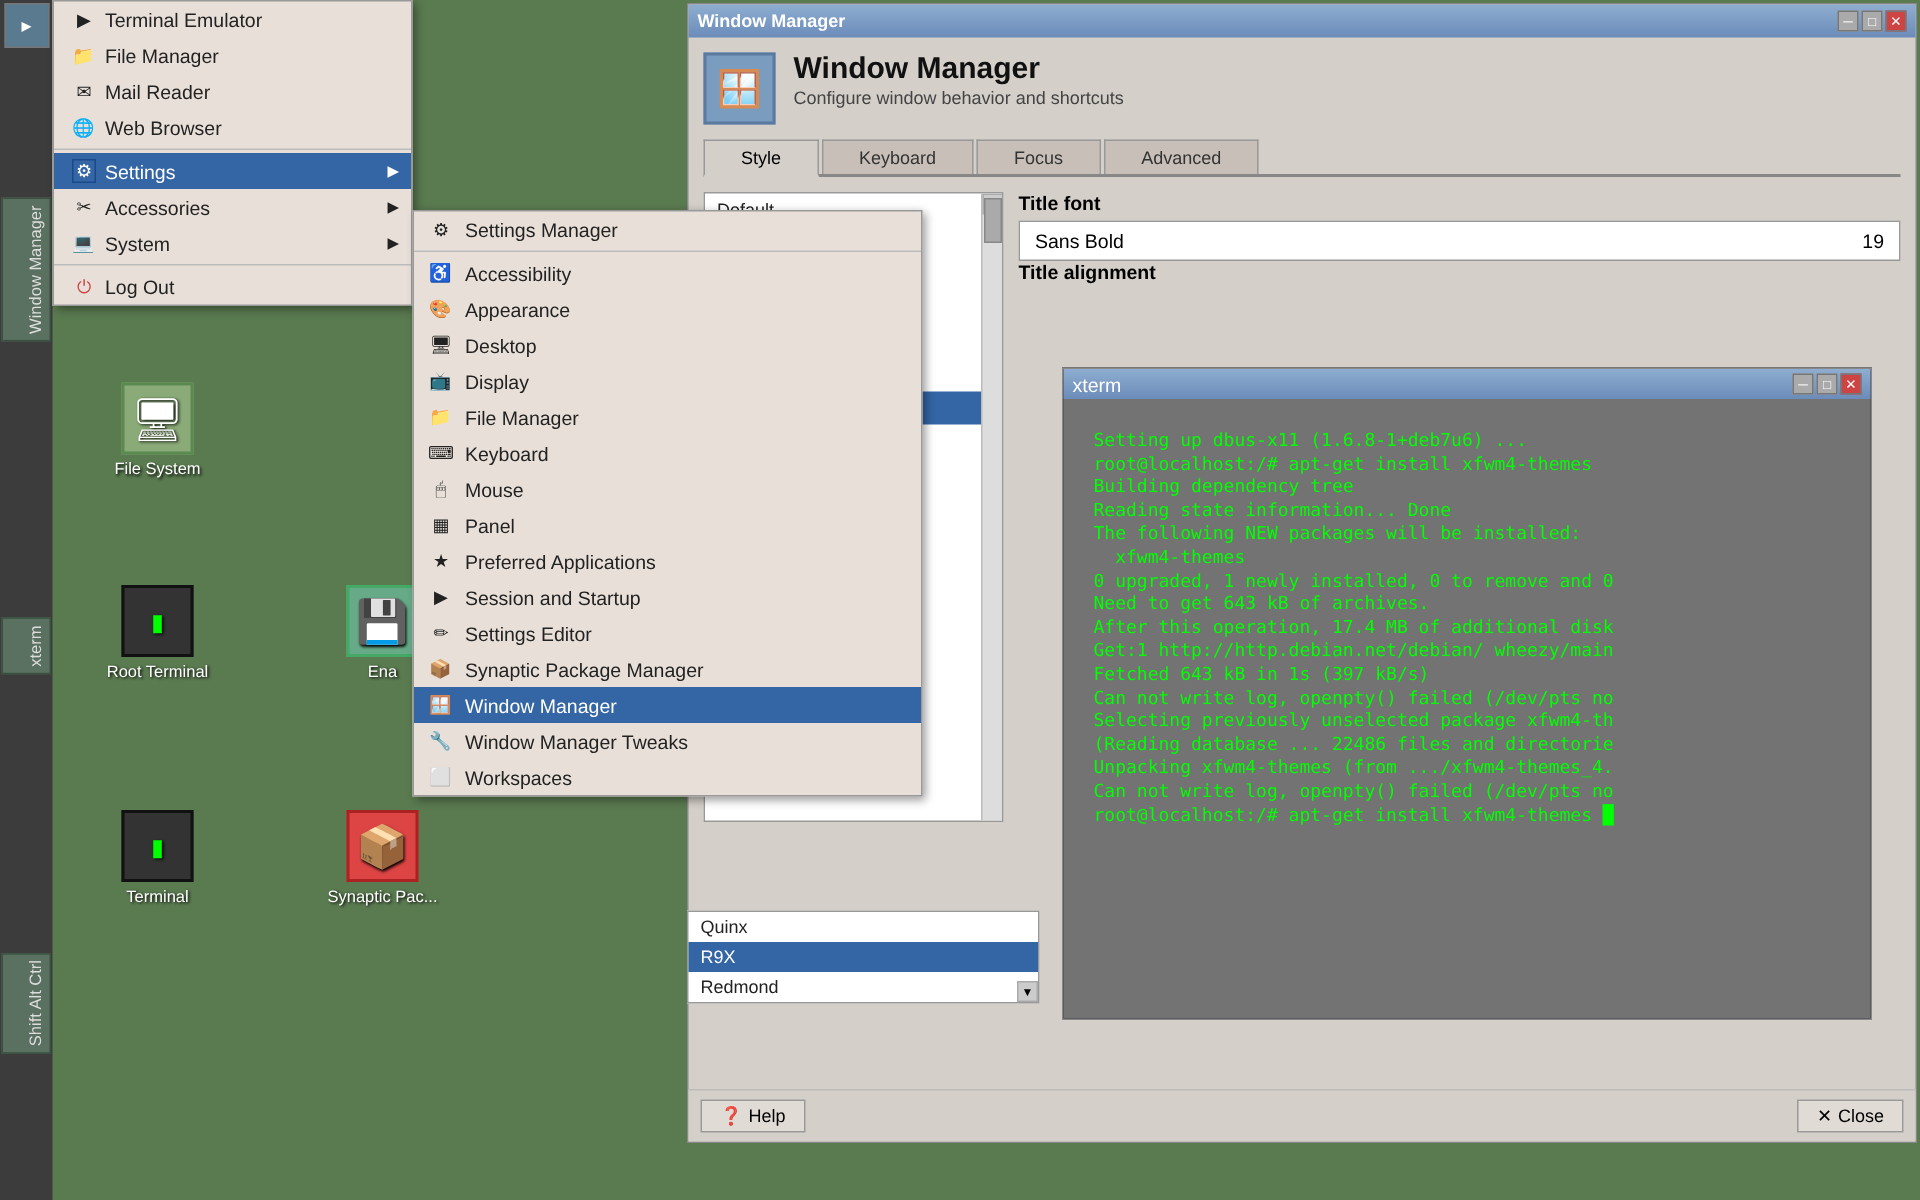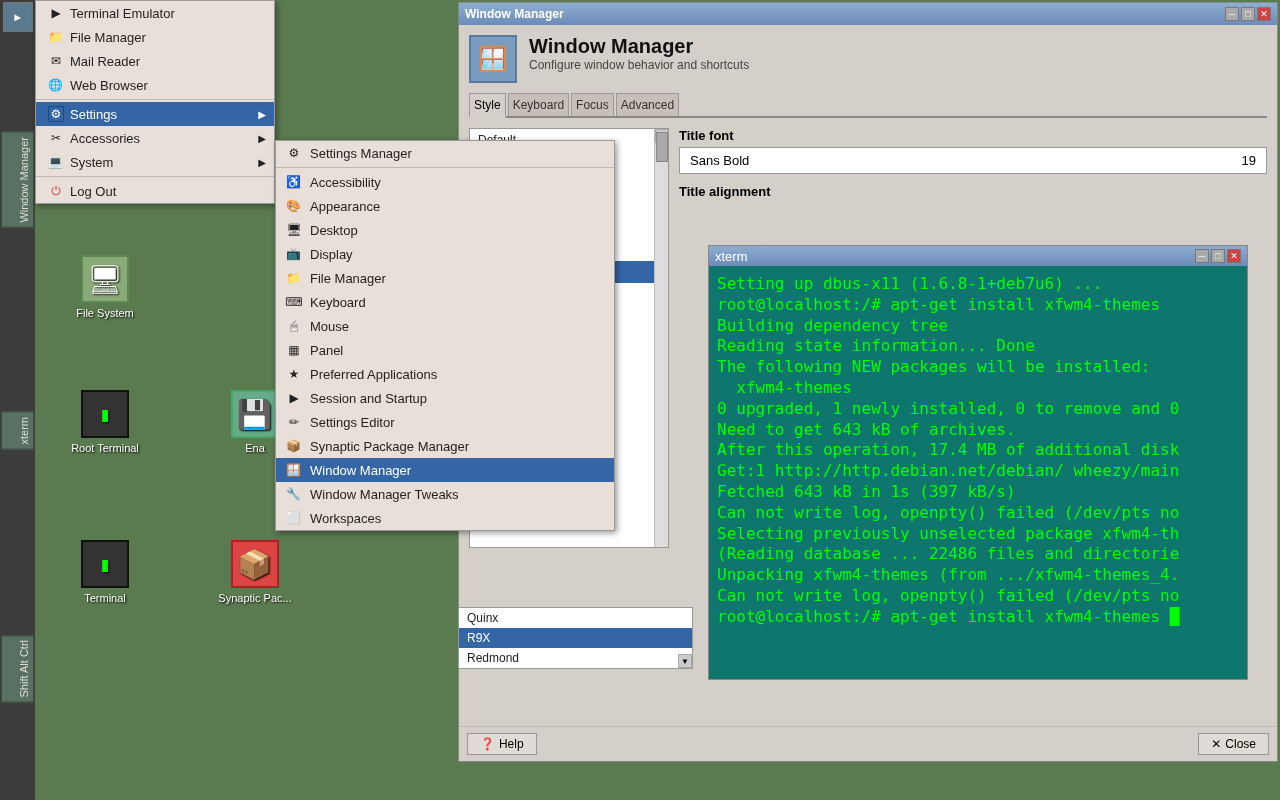--- a/index.html
+++ b/index.html
@@ -197,21 +197,21 @@
     }
 
     
     .tab-bar {
       display: flex;
       border-bottom: 2px solid #888;
       margin-bottom: 10px;
     }
 
     .tab {
-      padding: 4px 4px;
+      padding: 4px 24px;
       cursor: pointer;
       background: #c8c0b8;
       border: 1px solid #999;
       border-bottom: none;
       margin-right: 2px;
       font-size: 12px;
       color: #333;
     }
 
     .tab.active {
@@ -271,21 +271,20 @@
       border: 1px solid #888;
       position: absolute;
       top: 2px;
     }
 
     .right-panel {
       flex: 1;
     }
 
     .title-font-section {
-      margin-bottom: 10px;
     }
 
     .title-font-section label {
       display: block;
       font-size: 13px;
       font-weight: bold;
       margin-bottom: 4px;
     }
 
     .font-display {
@@ -314,25 +313,25 @@
       background: linear-gradient(to bottom, #8eadd0, #6b8cba);
       color: white;
       padding: 2px 6px;
       display: flex;
       align-items: center;
       justify-content: space-between;
       height: 20px;
     }
 
     .xterm-content {
-      padding: 8px;
+      padding: 20px;
       font-family: monospace;
-      font-size: 16px;
+      font-size: 12px;
       color: #00ff00;
-      background: #0f766e;
+      background: #737373;
       height: calc(100% - 20px);
       overflow: hidden;
     }
 
     .xterm-content .line {
       white-space: pre;
       line-height: 1.3;
     }
     .xterm-content .line.green { color: #00ff00; }
     .xterm-content .cursor-line::after {

